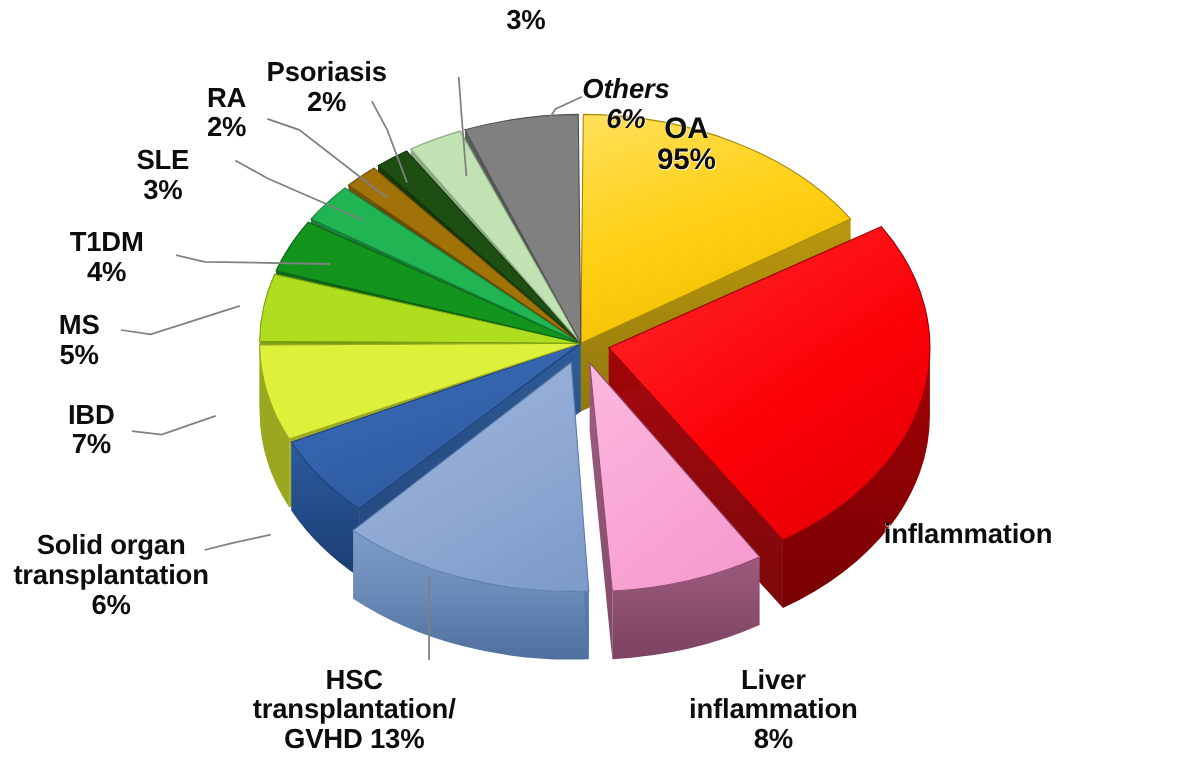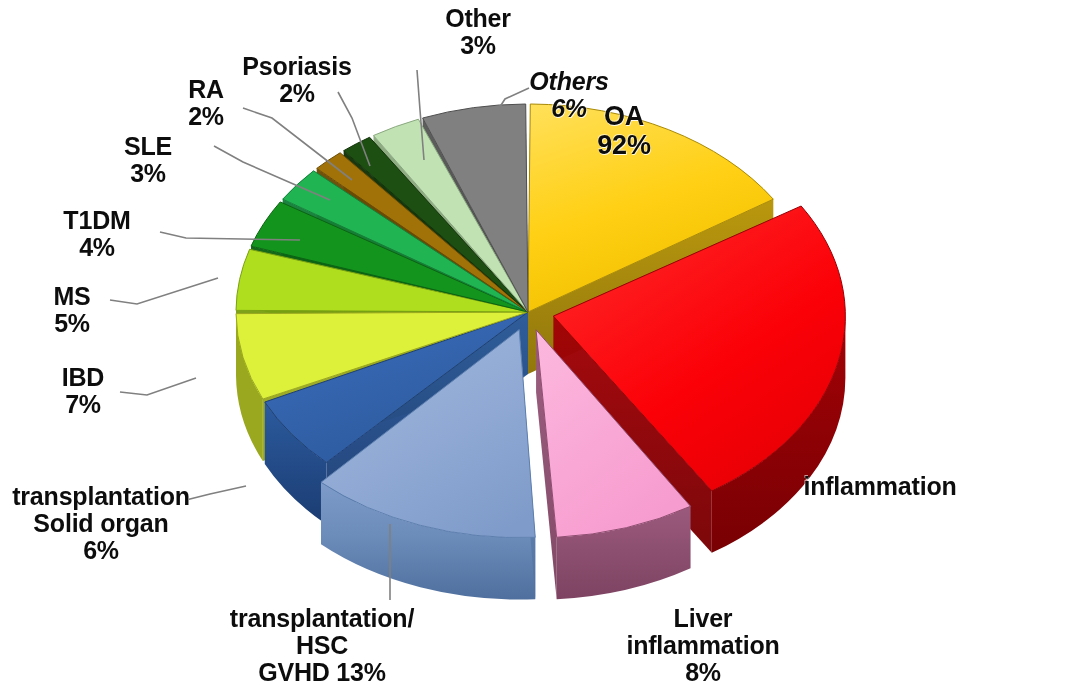--- a/index.html
+++ b/index.html
@@ -169,28 +169,28 @@
       <path d="M 120 392 L 147 395 L 196 378"></path>
       <path d="M 186 500 L 210 494 L 246 486"></path>
       <path d="M 390 600 L 390 552 L 390 524"></path>
       <path d="M 338 92 L 352 118 L 370 166"></path>
       <path d="M 417 70 L 420 110 L 424 160"></path>
       <path d="M 529 88 L 505 99 L 472 150"></path>
     </g>
   </svg>
 
   <div id="labels">
-      <div class="pie-label ta-c " style="left: 624px; top: 102px; transform: translateX(-50%); font-size: 27px;"><span class="lbl-name">OA</span><span class="lbl-pct">92%</span></div>
+      <div class="pie-label ta-c " style="left: 624px; top: 102px; transform: translateX(-50%); font-size: 27px;"><span class="lbl-name">OA</span><span class="lbl-pct">95%</span></div>
       <div class="pie-label ta-c" style="left: 880px; top: 473px; transform: translateX(-50%); font-size: 25px;"><span class="lbl-name">inflammation</span></div>
       <div class="pie-label ta-c" style="left: 703px; top: 605px; transform: translateX(-50%); font-size: 25px;"><span class="lbl-name">Liver</span><span class="lbl-name">inflammation</span><span class="lbl-pct">8%</span></div>
-      <div class="pie-label ta-c" style="left: 322px; top: 605px; transform: translateX(-50%); font-size: 25px;"><span class="lbl-name">transplantation/</span><span class="lbl-name">HSC</span><span class="lbl-pct">GVHD 13%</span></div>
-      <div class="pie-label ta-c" style="left: 101px; top: 483px; transform: translateX(-50%); font-size: 25px;"><span class="lbl-name">transplantation</span><span class="lbl-name">Solid organ</span><span class="lbl-pct">6%</span></div>
+      <div class="pie-label ta-c" style="left: 322px; top: 605px; transform: translateX(-50%); font-size: 25px;"><span class="lbl-name">HSC</span><span class="lbl-name">transplantation/</span><span class="lbl-pct">GVHD 13%</span></div>
+      <div class="pie-label ta-c" style="left: 101px; top: 483px; transform: translateX(-50%); font-size: 25px;"><span class="lbl-name">Solid organ</span><span class="lbl-name">transplantation</span><span class="lbl-pct">6%</span></div>
       <div class="pie-label ta-c " style="left: 83px; top: 364px; transform: translateX(-50%); font-size: 25px;"><span class="lbl-name">IBD</span><span class="lbl-pct">7%</span></div>
       <div class="pie-label ta-c " style="left: 72px; top: 283px; transform: translateX(-50%); font-size: 25px;"><span class="lbl-name">MS</span><span class="lbl-pct">5%</span></div>
       <div class="pie-label ta-c " style="left: 97px; top: 207px; transform: translateX(-50%); font-size: 25px;"><span class="lbl-name">T1DM</span><span class="lbl-pct">4%</span></div>
       <div class="pie-label ta-c " style="left: 148px; top: 133px; transform: translateX(-50%); font-size: 25px;"><span class="lbl-name">SLE</span><span class="lbl-pct">3%</span></div>
       <div class="pie-label ta-c " style="left: 206px; top: 76px; transform: translateX(-50%); font-size: 25px;"><span class="lbl-name">RA</span><span class="lbl-pct">2%</span></div>
       <div class="pie-label ta-c " style="left: 297px; top: 53px; transform: translateX(-50%); font-size: 25px;"><span class="lbl-name">Psoriasis</span><span class="lbl-pct">2%</span></div>
-      <div class="pie-label ta-c" style="left: 478px; top: 5px; transform: translateX(-50%); font-size: 25px;"><span class="lbl-name">Other</span><span class="lbl-pct">3%</span></div>
+      <div class="pie-label ta-c" style="left: 478px; top: 5px; transform: translateX(-50%); font-size: 25px;"><span class="lbl-pct">3%</span></div>
       <div class="pie-label ta-c " style="left: 569px; top: 68px; transform: translateX(-50%); font-size: 25px; font-style: italic;"><span class="lbl-name">Others</span><span class="lbl-pct">6%</span></div>
     </div>
 
 </div>
 
 </body></html>

